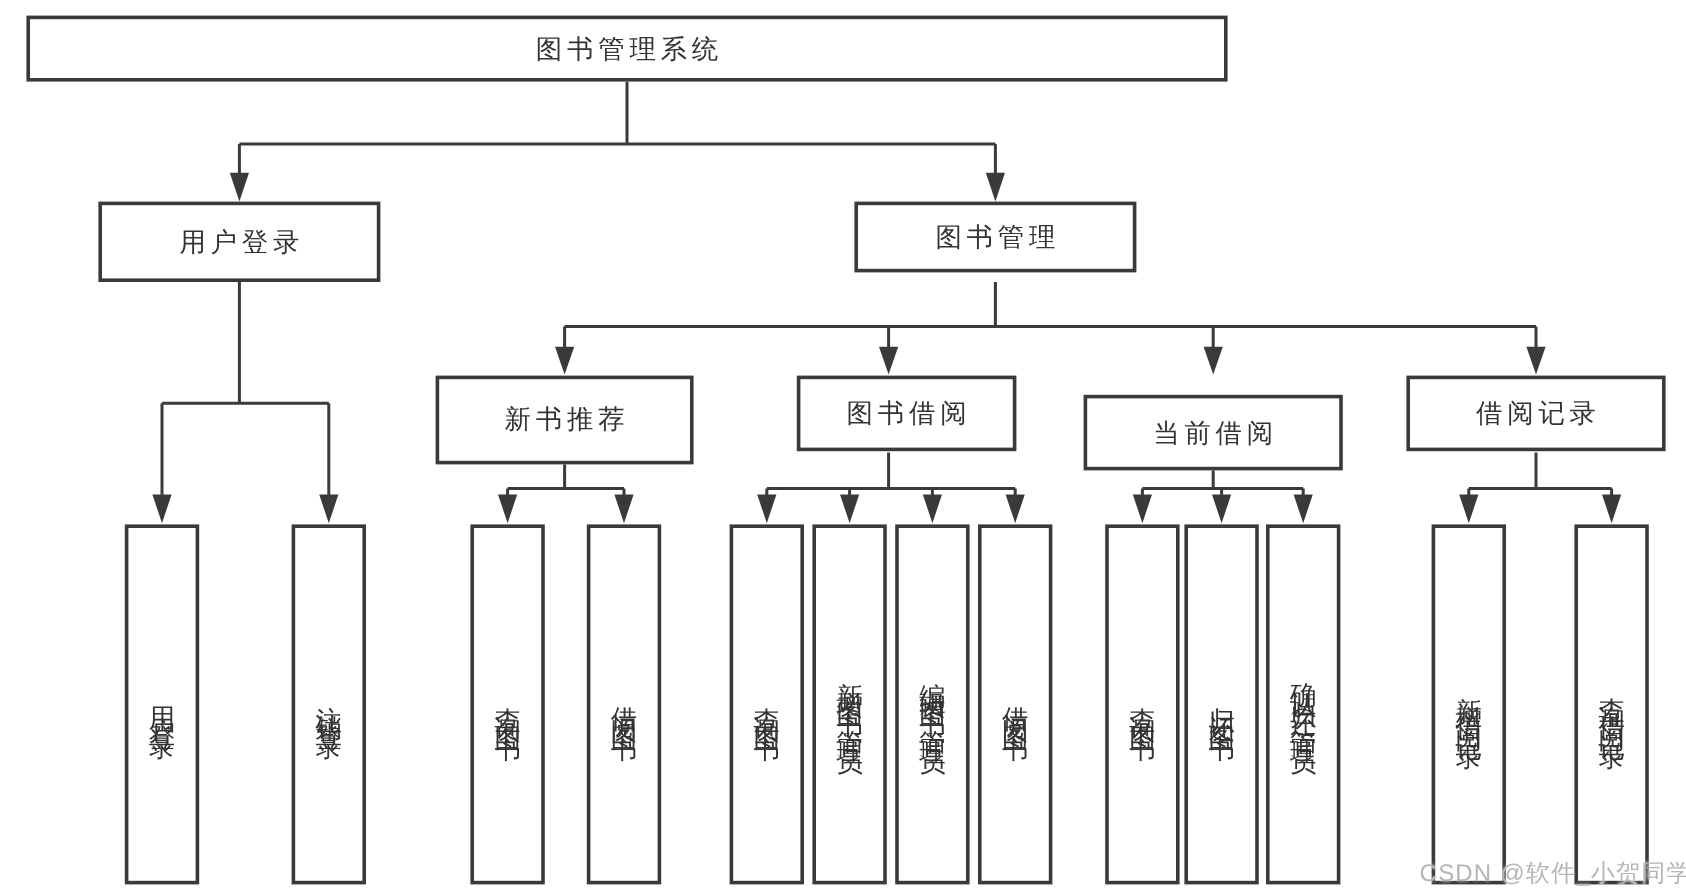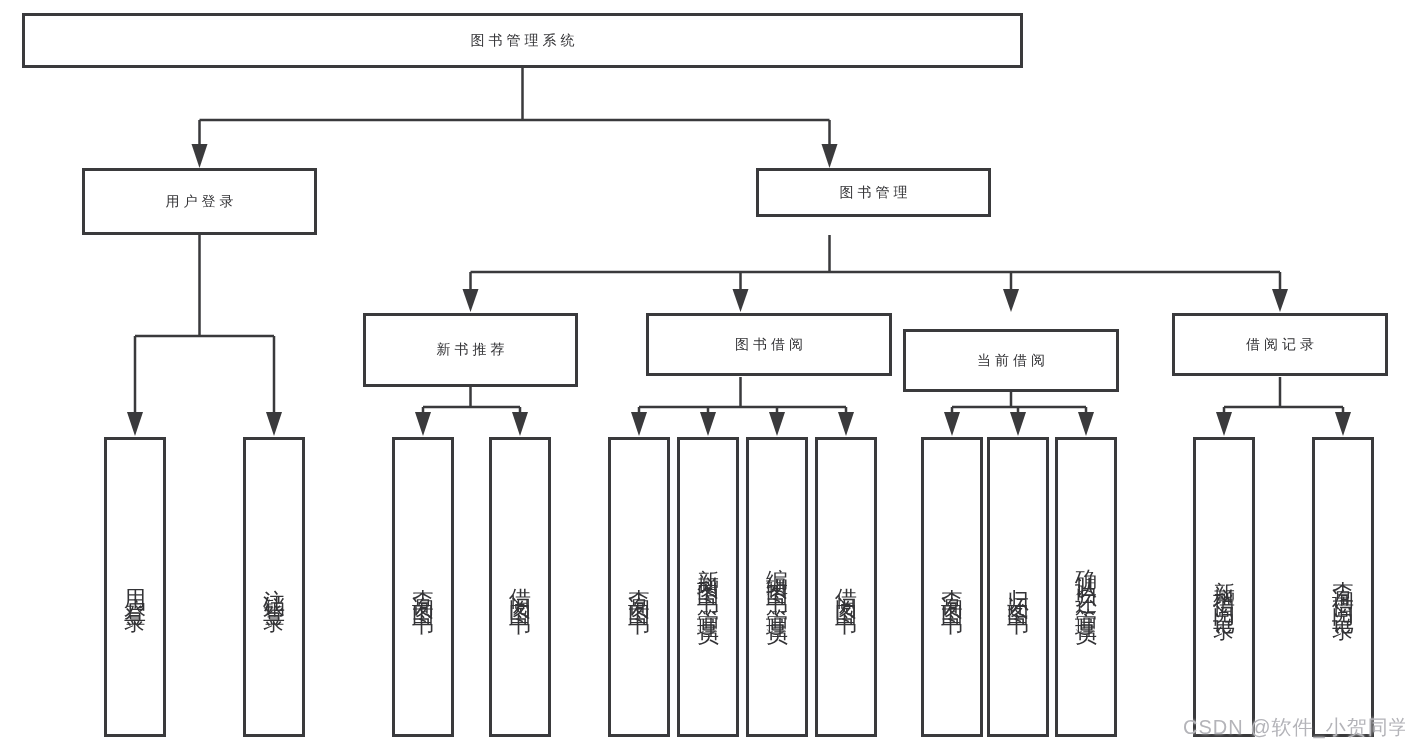--- a/index.html
+++ b/index.html
@@ -17,21 +17,21 @@
     position: absolute;
     box-sizing: border-box;
     border: 3px solid #3a3a3c;
     background: #ffffff;
     display: flex;
     align-items: center;
     justify-content: center;
     z-index: 2;
   }
   .h-box {
-    font-size: 14px;
+    font-size: 22px;
     letter-spacing: 4px;
     text-indent: 4px;
     white-space: nowrap;
   }
   .v-box {
     writing-mode: vertical-rl;
     text-orientation: mixed;
     font-size: 22px;
     letter-spacing: 8px;
     line-height: 1;
@@ -99,24 +99,24 @@
     <g>
       <path d="M1280 377 L1280 407 M1224 407 L1343 407 M1224 407 L1224 414 M1343 407 L1343 414"></path>
       <polygon points="1216,412 1232,412 1224,436" fill="#3a3a3c" stroke="none"></polygon>
       <polygon points="1335,412 1351,412 1343,436" fill="#3a3a3c" stroke="none"></polygon>
     </g>
   </svg>
 
   <div class="box h-box" style="left:22px; top:13px; width:1001px; height:55px;">图书管理系统</div>
 
   <div class="box h-box" style="left:82px; top:168px; width:235px; height:67px;">用户登录</div>
-  <div class="box h-box" style="left:756px; top:168px; width:235px; height:49px;">图书管理</div>
+  <div class="box h-box" style="left:712px; top:168px; width:235px; height:59px;">图书管理</div>
 
   <div class="box h-box" style="left:363px; top:313px; width:215px; height:74px;">新书推荐</div>
-  <div class="box h-box" style="left:646px; top:313px; width:246px; height:63px;">图书借阅</div>
+  <div class="box h-box" style="left:664px; top:313px; width:183px; height:63px;">图书借阅</div>
   <div class="box h-box" style="left:903px; top:329px; width:216px; height:63px;">当前借阅</div>
   <div class="box h-box" style="left:1172px; top:313px; width:216px; height:63px;">借阅记录</div>
 
   <div class="box v-box" style="left:104px; top:437px; width:62px; height:300px;">用户登录</div>
   <div class="box v-box" style="left:243px; top:437px; width:62px; height:300px;">注销登录</div>
 
   <div class="box v-box" style="left:392px; top:437px; width:62px; height:300px;">查询图书</div>
   <div class="box v-box" style="left:489px; top:437px; width:62px; height:300px;">借阅图书</div>
 
   <div class="box v-box" style="left:608px; top:437px; width:62px; height:300px;">查询图书</div>

